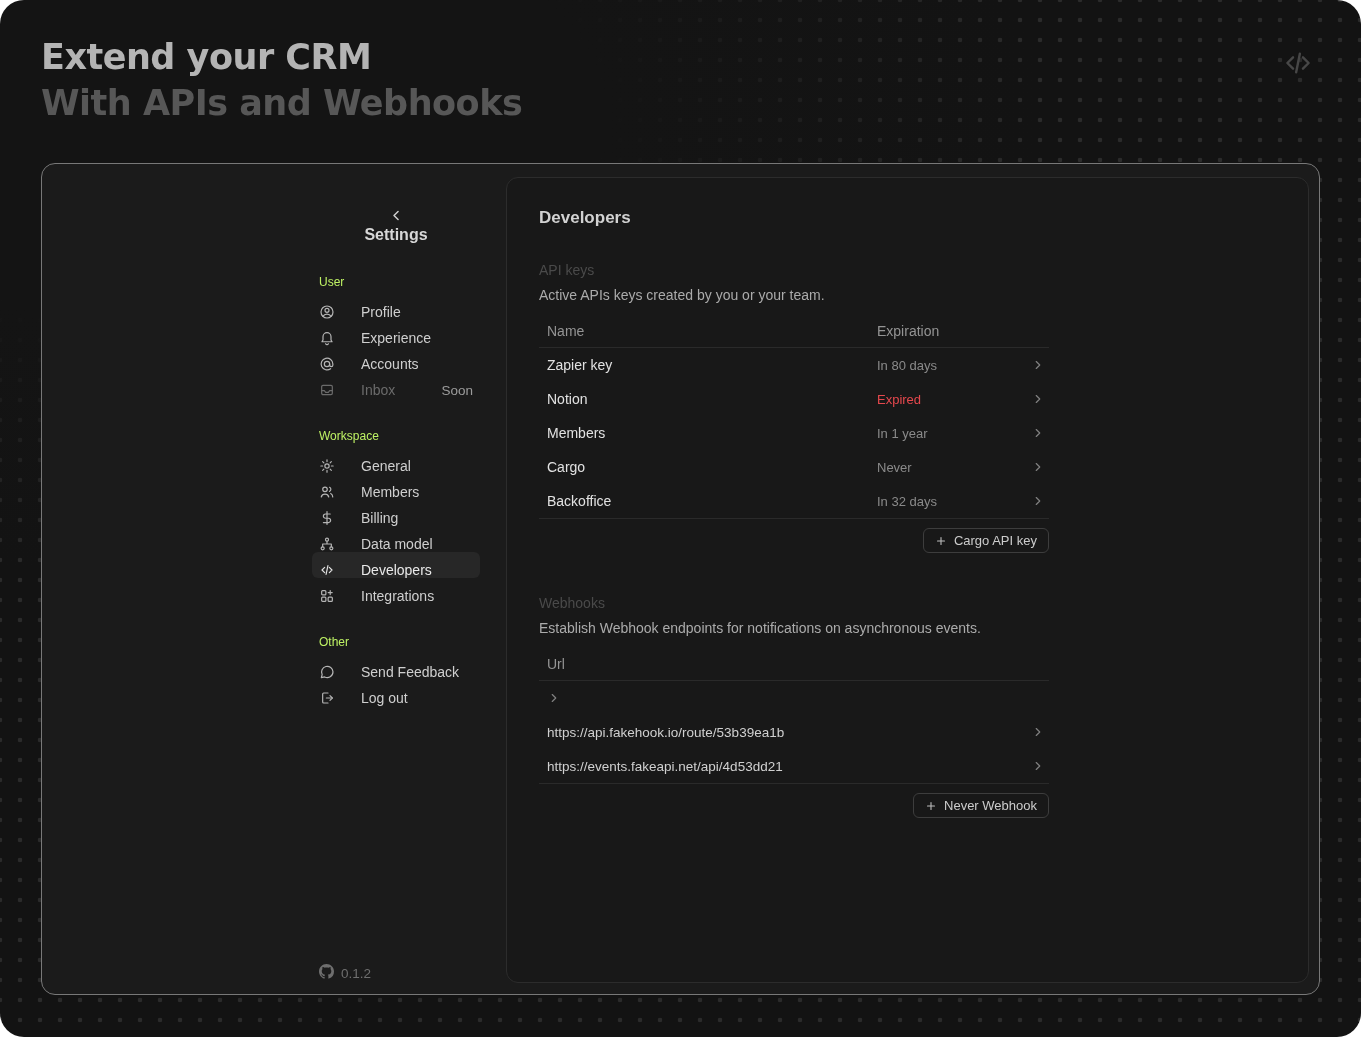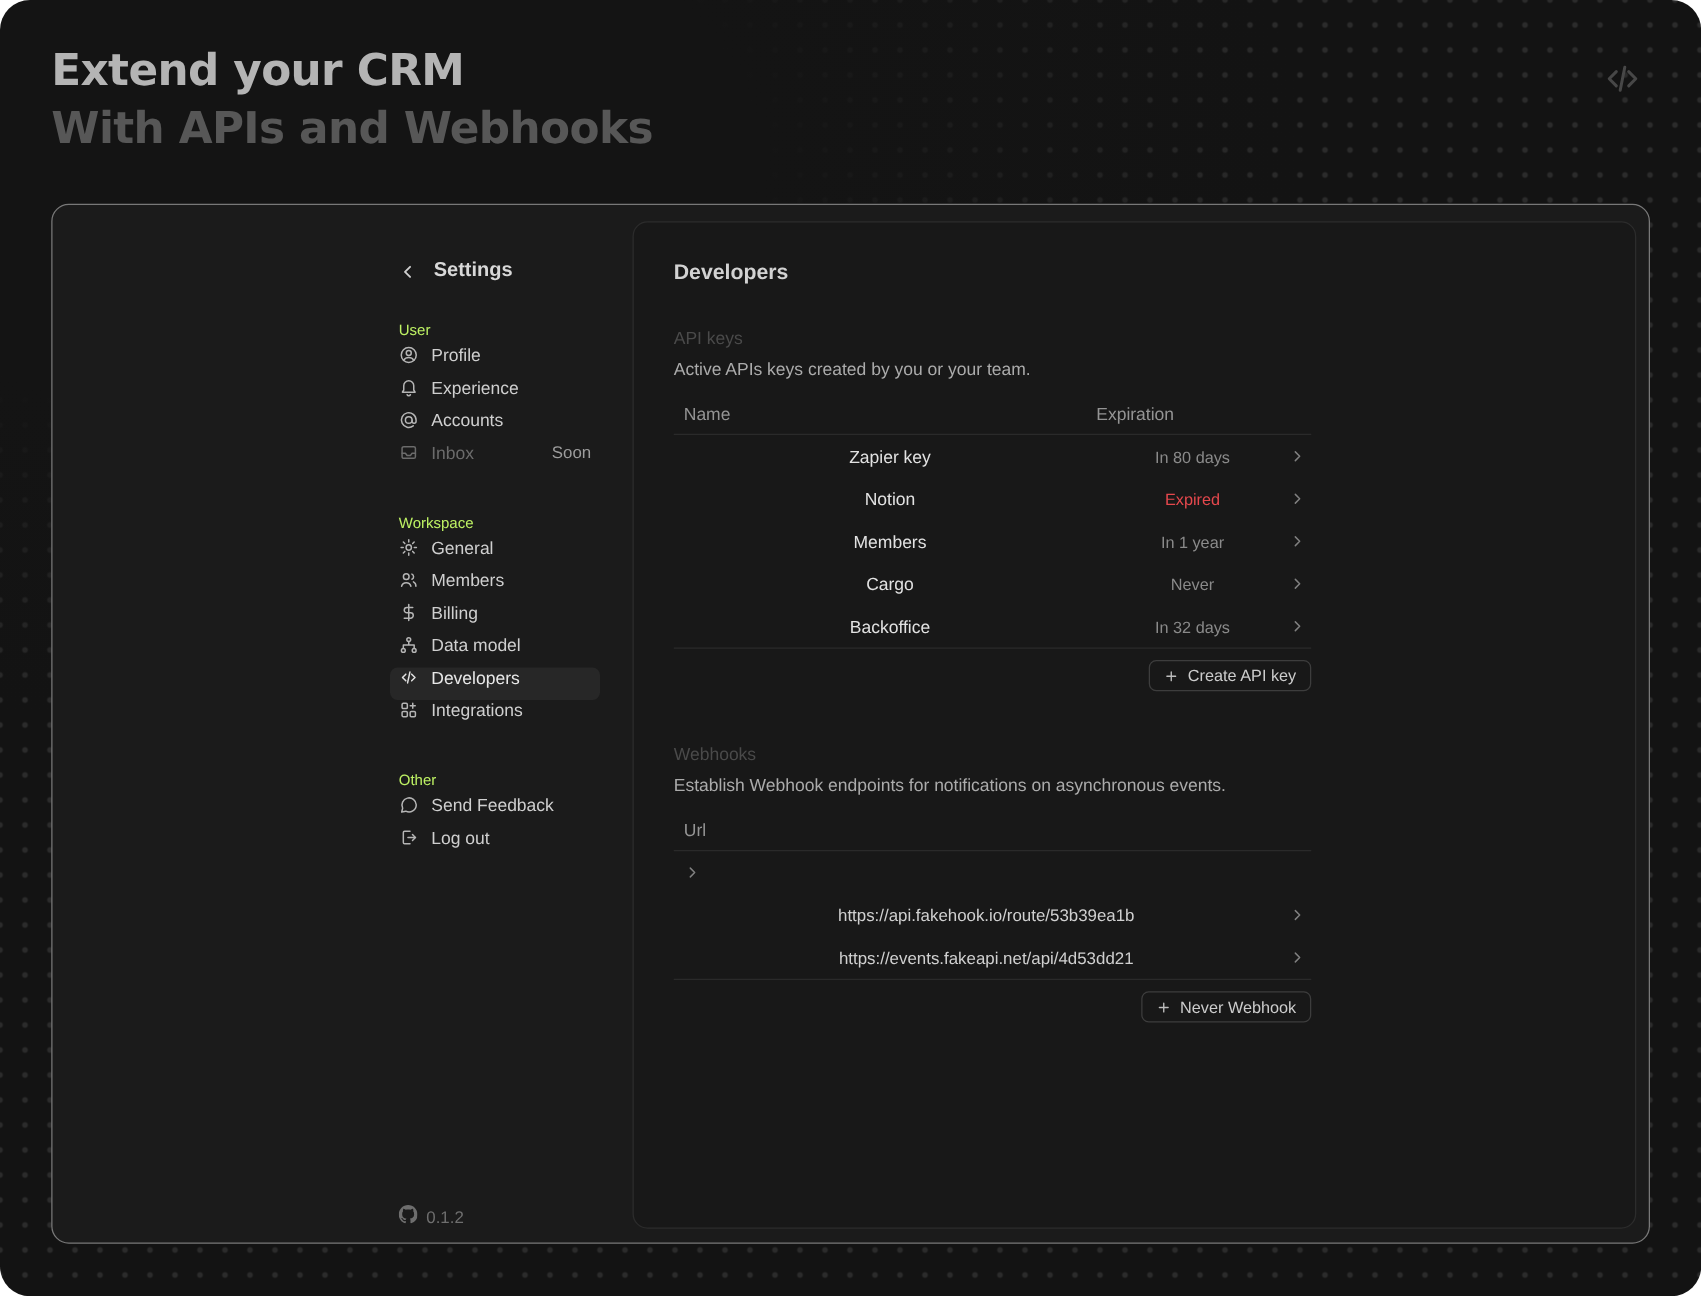--- a/index.html
+++ b/index.html
@@ -20,47 +20,47 @@
   .page-header .l1{color:#b4b4b4;}
   .page-header .l2{color:#575757;}
   .top-code{position:absolute;right:46px;top:46px;color:#474747;}
   
   .outer-panel{
     position:absolute;left:41px;top:163px;width:1279px;height:832px;
     box-sizing:border-box;background:#1b1b1b;border:1px solid #787878;border-radius:14px;
   }
   
   .sidebar{position:absolute;left:277px;top:44px;width:154px;}
-  .settings-header{display:flex;align-items:center;gap:13px;color:#d8d8d8;
-    font-size:16px;font-weight:700;cursor:pointer;}
+  .settings-header{display:flex;align-items:center;gap:3px;color:#d8d8d8;
+    font-size:16px;font-weight:700;cursor:pointer;flex-direction:column;}
   .settings-header .chev{display:flex;color:#cfcfcf;}
   .side-section{margin-top:31px;}
   .section-label{font-size:12px;color:#bef264;margin-bottom:5px;}
-  .side-item{height:26px;display:flex;align-items:flex-start;gap:10px;font-size:14px;
+  .side-item{height:26px;display:flex;align-items:flex-end;gap:26px;font-size:14px;
     color:#cfcfcf;padding:0 7px;margin:0 -7px;border-radius:6px;cursor:pointer;}
   .side-item .icn{width:16px;height:16px;display:flex;color:#b5b5b5;flex:0 0 16px;}
   .side-item.selected{background:#272727;color:#e9e9e9;}
   .side-item.selected .icn{color:#e0e0e0;}
   .side-item.disabled{color:#6b6b6b;}
   .side-item.disabled .icn{color:#6b6b6b;}
   .badge-soon{margin-left:auto;color:#9c9c9c;font-size:13.5px;}
   .sidebar-footer{position:absolute;left:277px;bottom:12px;display:flex;align-items:center;
     gap:7px;color:#6e6e6e;font-size:13.5px;cursor:pointer;}
   
   .main-panel{
     position:absolute;left:464px;top:13px;width:803px;height:806px;box-sizing:border-box;
     background:#181818;border:1px solid #2c2c2c;border-radius:12px;padding:30px 32px;
   }
   .main-title{font-size:17px;font-weight:700;color:#d2d2d2;}
   .section-head{margin-top:34px;font-size:14px;color:#4a4a4a;}
   .section-desc{margin-top:9px;font-size:14px;color:#ababab;}
   .tbl{width:510px;margin-top:12px;}
   .t-head{display:flex;height:32px;align-items:center;color:#949494;font-size:14px;
     padding-left:8px;border-bottom:1px solid rgba(255,255,255,0.08);}
-  .t-row{display:flex;height:34px;align-items:center;padding-left:8px;cursor:pointer;text-align:center;}
+  .t-row{display:flex;height:34px;align-items:center;padding-left:8px;cursor:pointer;}
   .col-name{flex:0 0 330px;}
   .col-rest{flex:1;}
   .cell-name{flex:0 0 330px;color:#e2e2e2;font-size:14px;}
   .cell-exp{flex:1;color:#8a8a8a;font-size:13px;}
   .cell-exp.expired{color:var(--expired,#e5484d);}
   .cell-url{flex:1;color:#d0d0d0;font-size:13.5px;}
   .row-chevron{color:#808080;display:flex;margin-right:4px;}
   .t-sep{width:510px;border-bottom:1px solid rgba(255,255,255,0.08);}
   .btn-row{width:510px;display:flex;justify-content:flex-end;margin-top:9px;}
   .ghost-btn{display:inline-flex;align-items:center;gap:7px;height:25px;padding:0 11px;
@@ -310,21 +310,21 @@
         <div class="t-sep"></div>
       </div>
 
       <div class="btn-row">
         <button class="ghost-btn">
           <span class="plus">
               <svg width="12" height="12" viewBox="0 0 24 24" fill="none" stroke="currentColor" stroke-width="2.2" stroke-linecap="round">
                 <path d="M12 5v14M5 12h14"></path>
               </svg>
             </span>
-          <span>Create API key</span>
+          <span>Cargo API key</span>
         </button>
       </div>
 
       <div class="section-head mt-webhooks">Webhooks</div>
       <div class="section-desc">Establish Webhook endpoints for notifications on asynchronous events.</div>
 
       <div class="tbl">
         <div class="t-head">
           <span class="col-rest">Url</span>
         </div>

